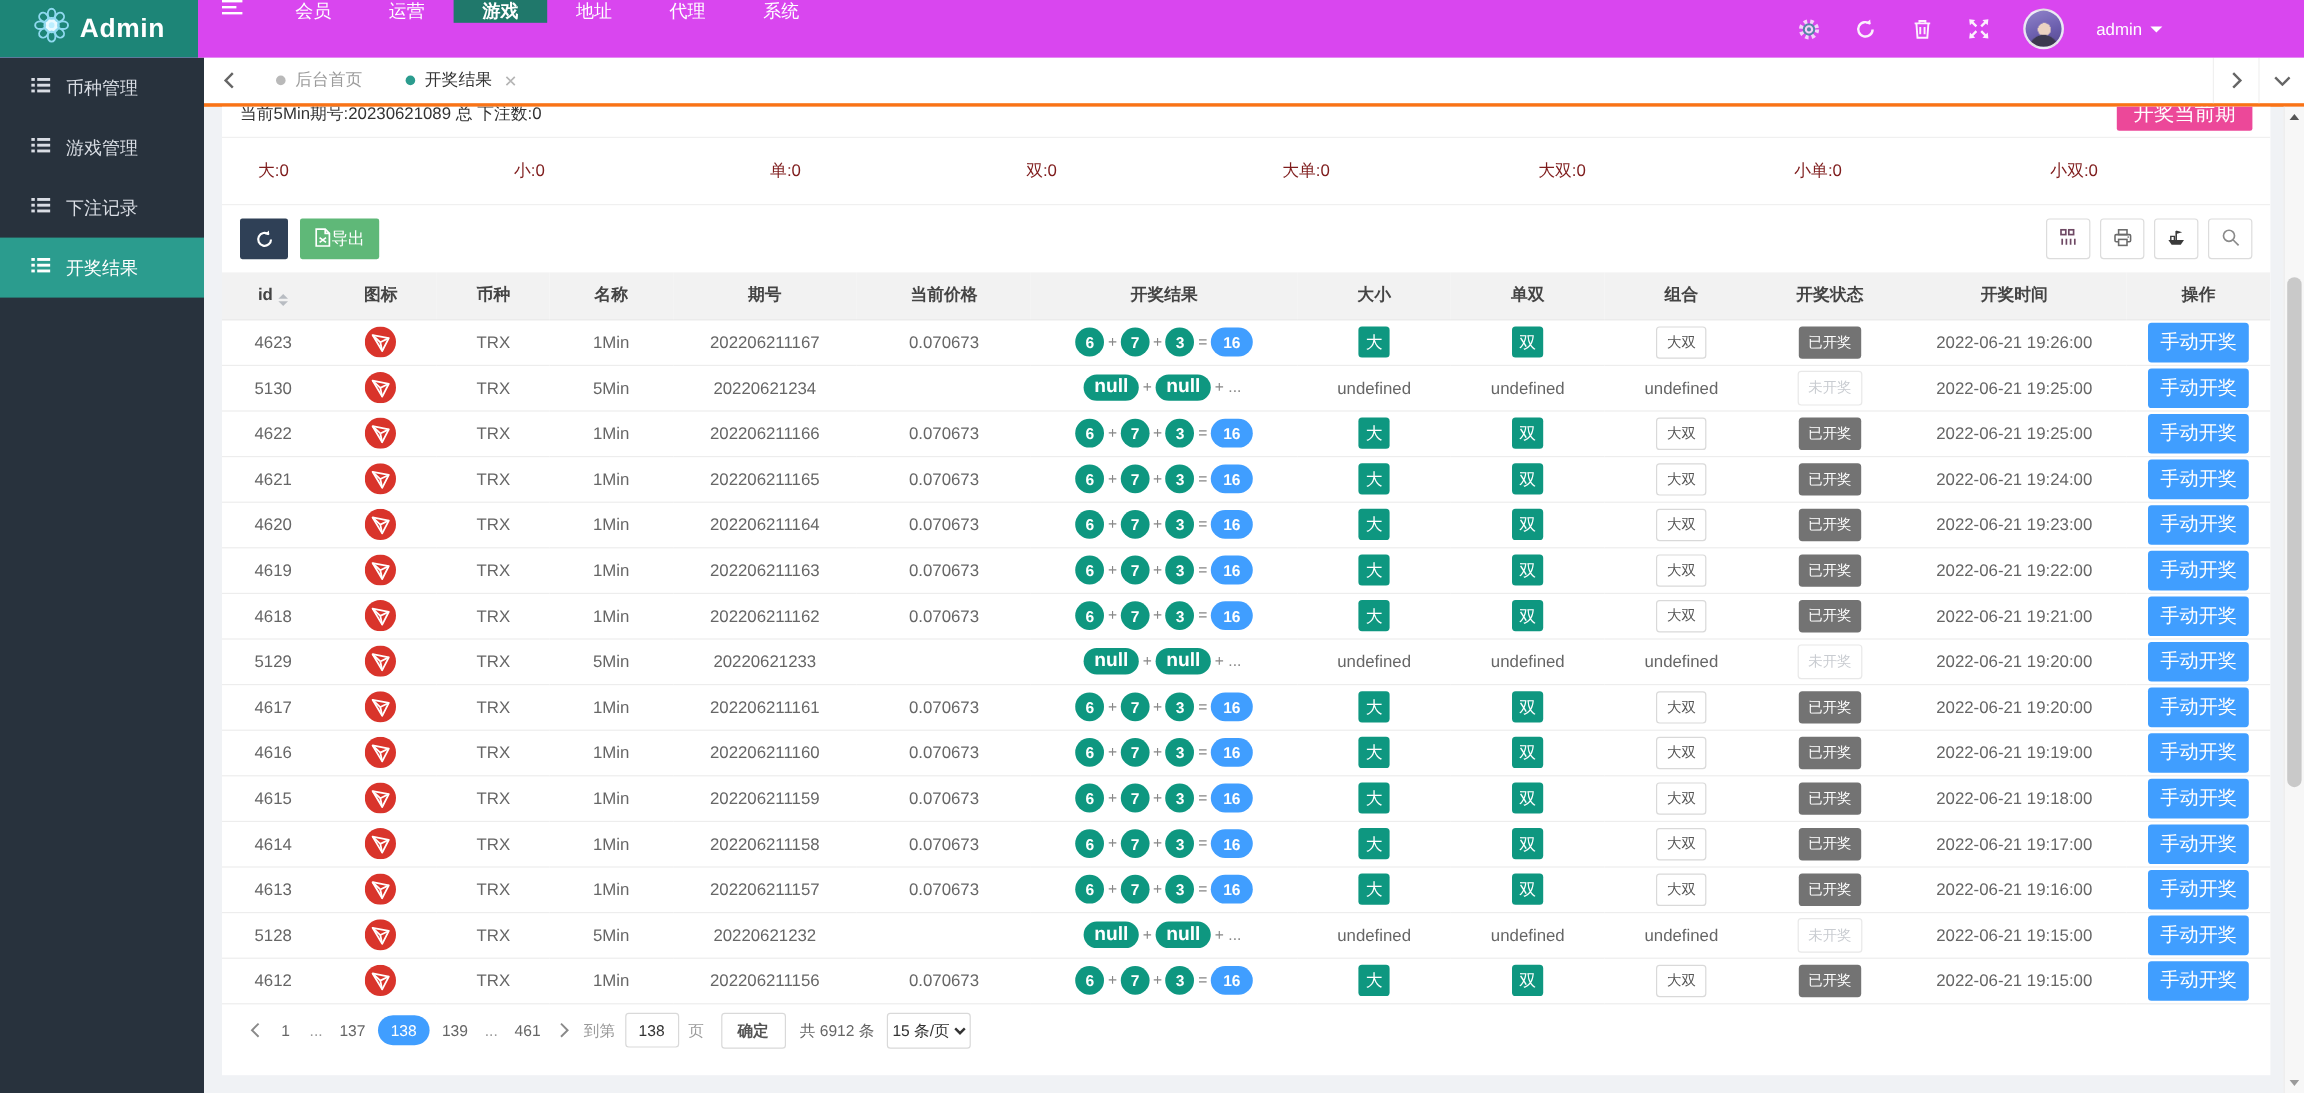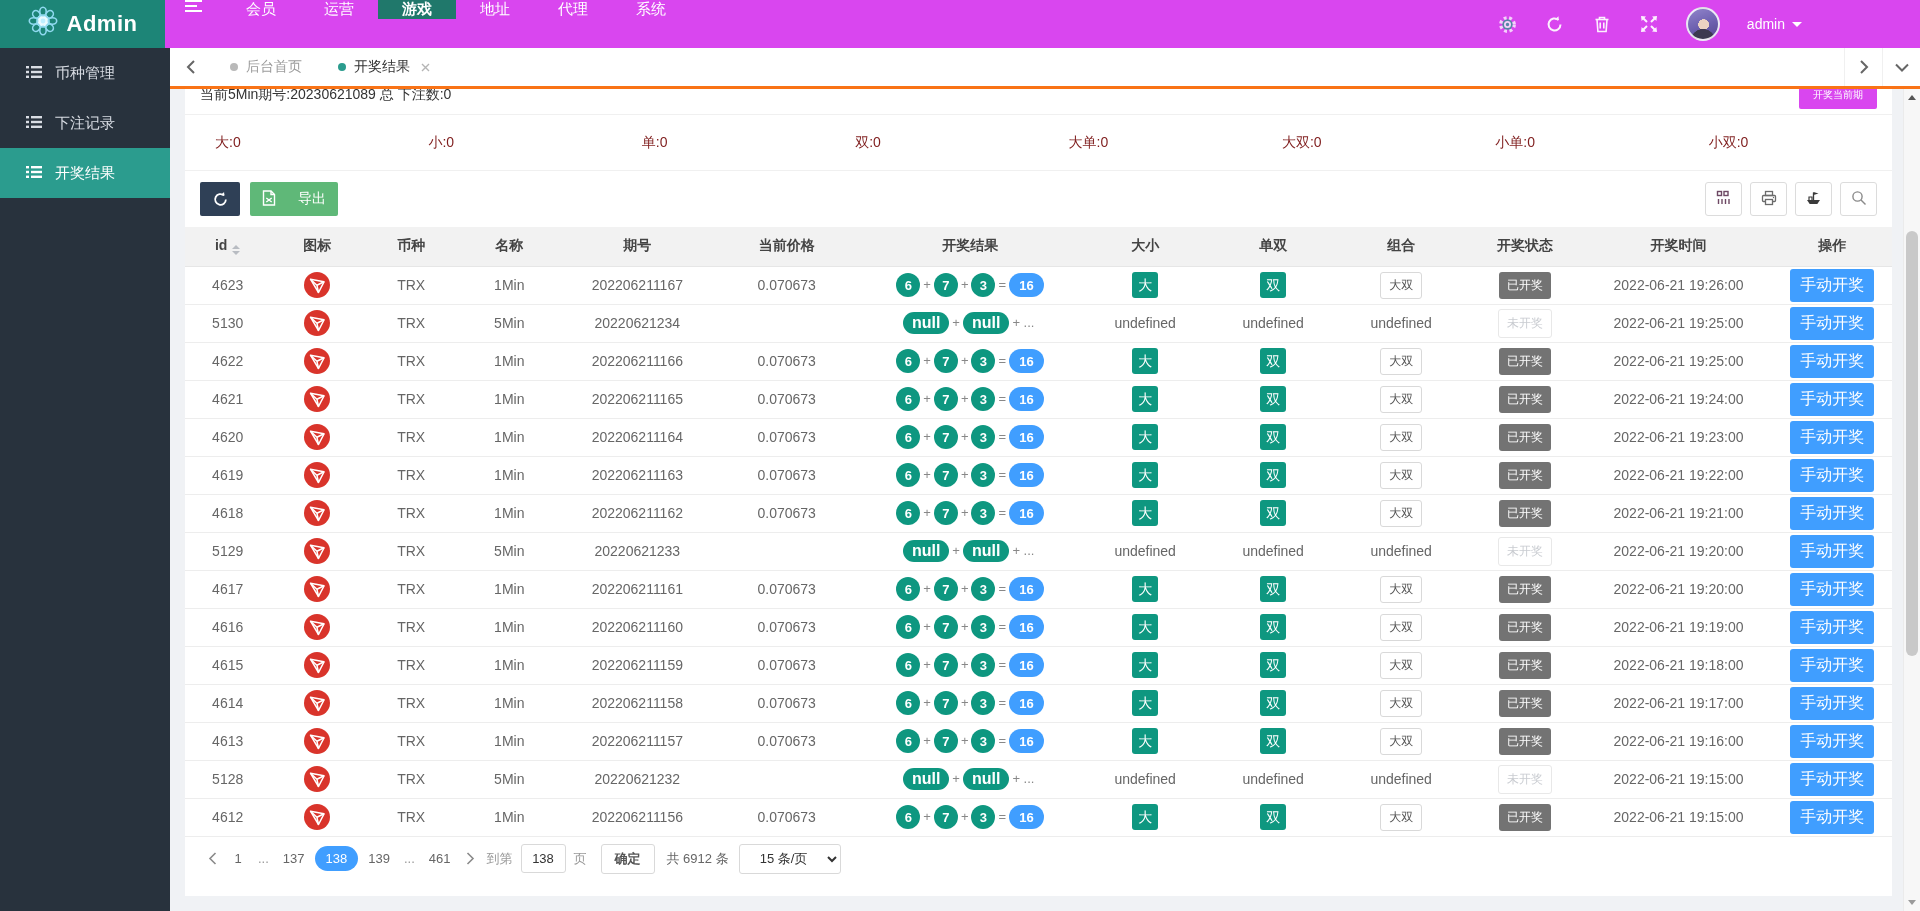--- a/index.html
+++ b/index.html
@@ -40,28 +40,28 @@
   .tab.inactive { color:#9c9c9c; }
   .tab.inactive .dot { background:#b9b9b9; }
   .tab-close { margin-left:3px; display:flex; align-items:center; }
   .tabbar-right { margin-left:auto; display:flex; }
   .tabbar-right .tab-nav-btn { border-left:1px solid #f0f0f0; width:38px; }
 
   .content { position:absolute; top:41px; left:0; right:0; bottom:0; padding:0 28px 0 15px; }
   .card { background:#fff; height:807px; overflow:hidden; }
 
   .issue-row { height:40px; margin-top:-14px; display:flex; align-items:center; justify-content:space-between; padding:0 15px; font-size:14px; color:#333; border-bottom:1px solid #f0f0f0; }
-  .draw-btn { background:#d946ef; color:#fff; border:none; height:28px; padding:0 14px; border-radius:2px; font-size:10px; cursor:pointer; }
+  .draw-btn { background:#ec4899; color:#fff; border:none; height:28px; padding:0 14px; border-radius:2px; font-size:17px; cursor:pointer; }
 
   .stats-row { display:flex; height:56px; align-items:center; border-bottom:1px solid #f0f0f0; }
   .stat-cell { flex:1; padding-left:30px; font-size:14px; color:#7f1d1d; }
 
   .toolbar { height:56px; display:flex; align-items:center; padding:0 15px; }
   .btn-dark { width:40px; height:34px; background:#2f4056; border:none; border-radius:2px; display:flex; align-items:center; justify-content:center; cursor:pointer; }
-  .btn-export { height:34px; background:#5fb878; color:#fff; border:none; border-radius:2px; display:flex; align-items:center; gap:22px; padding:0 12px; font-size:14px; margin-left:10px; cursor:pointer; }
+  .btn-export { height:34px; background:#5fb878; color:#fff; border:none; border-radius:2px; display:flex; align-items:center; gap:0; padding:0 12px; font-size:14px; margin-left:10px; cursor:pointer; }
   .toolbar-right { margin-left:auto; display:flex; gap:8px; }
   .tool-icon-btn { width:37px; height:34px; border:1px solid #dcdcdc; border-radius:3px; background:#fff; display:flex; align-items:center; justify-content:center; cursor:pointer; }
 
   table { width:100%; border-collapse:collapse; table-layout:fixed; }
   thead th { background:#f2f2f2; height:39px; font-size:14px; color:#444; font-weight:bold; text-align:center; border-bottom:1px solid #e6e6e6; }
   tbody td { height:38px; border-bottom:1px solid #ededed; text-align:center; font-size:14px; color:#666; white-space:nowrap; }
   .sort-carets { display:inline-flex; flex-direction:column; gap:2px; margin-left:5px; vertical-align:1px; }
   .sort-carets i { width:0; height:0; border-left:4px solid transparent; border-right:4px solid transparent; display:block; }
   .sort-up { border-bottom:4px solid #b8bcc2; }
   .sort-down { border-top:4px solid #b8bcc2; }
@@ -80,21 +80,21 @@
   .pager { display:flex; align-items:center; padding:0 15px; height:44px; font-size:13px; color:#666; }
   .pager-pages { display:flex; align-items:center; gap:3px; }
   .page-item { min-width:26px; padding:5px 7px; text-align:center; cursor:pointer; }
   .page-item.active { background:#409eff; color:#fff; border-radius:14px; padding:5px 11px; }
   .page-ellipsis { padding:5px 4px; color:#999; }
   .pager-arrow { padding:0 8px; display:flex; align-items:center; cursor:pointer; }
   .goto-label, .page-unit { color:#999; margin:0 4px; }
   .goto-input { width:45px; height:29px; border:1px solid #d9d9d9; border-radius:3px; text-align:center; font-size:13px; margin:0 4px; color:#333; }
   .confirm-btn { height:30px; padding:0 13px; border:1px solid #d9d9d9; border-radius:3px; background:#fff; font-weight:bold; color:#555; margin:0 10px; font-size:13px; cursor:pointer; }
   .total-label { margin-left:2px; }
-  .per-page-select { height:30px; border:1px solid #d9d9d9; border-radius:3px; background:#fff; font-size:13px; color:#333; margin-left:10px; padding:0 16px; }
+  .per-page-select { height:30px; border:1px solid #d9d9d9; border-radius:3px; background:#fff; font-size:13px; color:#333; margin-left:10px; padding:0 0; }
 
   
   .scrollbar { position:absolute; right:0; top:41px; bottom:0; width:17px; background:#f7f7f7; border-left:1px solid #ebebeb; z-index:25; }
   .scroll-btn { height:17px; display:flex; align-items:center; justify-content:center; cursor:pointer; }
   .tri-up { width:0; height:0; border-left:4px solid transparent; border-right:4px solid transparent; border-bottom:5px solid #555; }
   .tri-dn { width:0; height:0; border-left:4px solid transparent; border-right:4px solid transparent; border-top:5px solid #9a9a9a; position:absolute; bottom:6px; left:4px; }
   .scroll-thumb { position:absolute; top:142px; left:2px; width:12px; height:425px; background:#c9c9c9; border-radius:6px; cursor:pointer; }
 </style>
 </head>
 <body>
@@ -194,20 +194,31 @@
     <div class="side-item">
       <span><svg width="16" height="14" viewBox="0 0 16 14" fill="currentColor">
           <rect x="0" y="1" width="3" height="2.4"></rect>
           <rect x="5" y="1" width="11" height="2.4"></rect>
           <rect x="0" y="5.8" width="3" height="2.4"></rect>
           <rect x="5" y="5.8" width="11" height="2.4"></rect>
           <rect x="0" y="10.6" width="3" height="2.4"></rect>
           <rect x="5" y="10.6" width="11" height="2.4"></rect>
         </svg></span>
       <span>币种管理</span>
+    </div>
+    <div class="side-item">
+      <span><svg width="16" height="14" viewBox="0 0 16 14" fill="currentColor">
+          <rect x="0" y="1" width="3" height="2.4"></rect>
+          <rect x="5" y="1" width="11" height="2.4"></rect>
+          <rect x="0" y="5.8" width="3" height="2.4"></rect>
+          <rect x="5" y="5.8" width="11" height="2.4"></rect>
+          <rect x="0" y="10.6" width="3" height="2.4"></rect>
+          <rect x="5" y="10.6" width="11" height="2.4"></rect>
+        </svg></span>
+      <span>游戏管理</span>
     </div>
     <div class="side-item">
       <span><svg width="16" height="14" viewBox="0 0 16 14" fill="currentColor">
           <rect x="0" y="1" width="3" height="2.4"></rect>
           <rect x="5" y="1" width="11" height="2.4"></rect>
           <rect x="0" y="5.8" width="3" height="2.4"></rect>
           <rect x="5" y="5.8" width="11" height="2.4"></rect>
           <rect x="0" y="10.6" width="3" height="2.4"></rect>
           <rect x="5" y="10.6" width="11" height="2.4"></rect>
         </svg></span>

